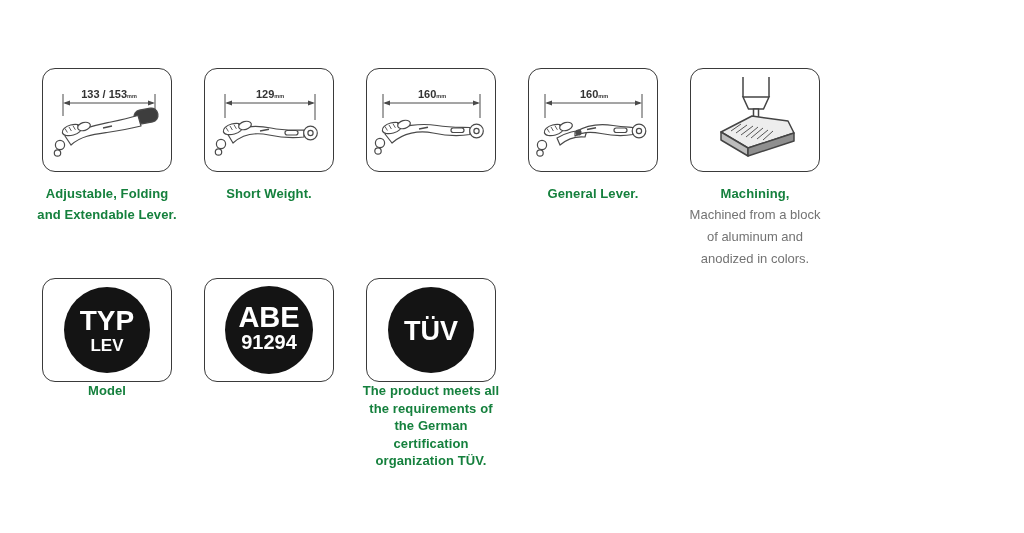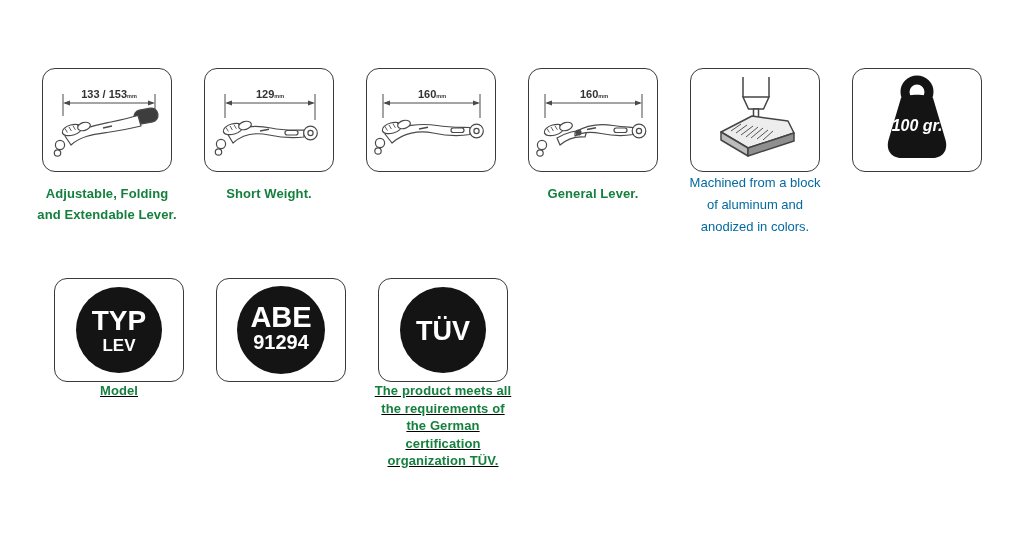--- a/index.html
+++ b/index.html
@@ -2,36 +2,36 @@
 <html><head>
 <meta charset="utf-8">
 <style>
   html,body{margin:0;padding:0;}
   body{
     width:1024px;height:533px;background:#ffffff;position:relative;overflow:hidden;
     font-family:"Liberation Sans", sans-serif;
   }
   .row{position:absolute;display:flex;gap:32px;}
   #row1{left:42px;top:68px;}
-  #row2{left:54px;top:278px;text-decoration:underline;}
+  #row2{left:42px;top:278px;}
   .card{width:130px;display:flex;flex-direction:column;align-items:center;}
   .icon-box{
     width:130px;height:104px;box-sizing:border-box;background:#ffffff;
     border:1.5px solid #3a3a3a;border-radius:13px;
     display:flex;align-items:center;justify-content:center;
   }
   .icon-box svg{display:block;}
   .caption{
     margin-top:11px;width:184px;text-align:center;
     font-weight:700;font-size:13px;line-height:21px;color:#15803d;
     white-space:pre-line;letter-spacing:.1px;
   }
   .caption-secondary{
     width:184px;text-align:center;font-weight:400;font-size:13px;line-height:22px;
-    color:#0369a1;white-space:pre-line;
+    color:#737373;white-space:pre-line;
   }
   #row2 .caption{line-height:17.5px;margin-top:0;}
   
   .dim{font-family:"Liberation Sans",sans-serif;font-weight:600;font-size:11px;fill:#333333;}
   .dim-unit{font-size:5.5px;}
   .badge-txt{font-family:"Liberation Sans",sans-serif;font-weight:700;fill:#ffffff;}
   .wt-label{font-family:"Liberation Sans",sans-serif;font-weight:700;font-style:italic;font-size:16px;fill:#ffffff;}
 </style>
 </head>
 <body>
@@ -166,33 +166,27 @@
           <line x1="40" y1="61" x2="50" y2="54"></line>
           <line x1="45" y1="63" x2="56" y2="55"></line>
           <line x1="50" y1="65" x2="62" y2="56"></line>
           <line x1="55" y1="67" x2="67" y2="57"></line>
           <line x1="60" y1="68" x2="72" y2="58"></line>
           <line x1="66" y1="69" x2="77" y2="60"></line>
           <line x1="72" y1="70" x2="82" y2="61"></line>
         </g>
       </svg>
     </div>
+    <div class="caption">Machining,</div>
     <div class="caption-secondary">Machined from a block
 of aluminum and
 anodized in colors.</div>
   </div>
 
   <div class="card">
-    <div class="icon-box">
-      <svg width="128" height="100" viewBox="0 0 128 100">
-        <circle cx="64" cy="22" r="12" fill="none" stroke="#141414" stroke-width="9"></circle>
-        <path d="M48,28 C54,23.5 74,23.5 80,28 L92.5,70 C95.5,81.5 88.5,88 79.5,88 L48.5,88 C39.5,88 32.5,81.5 35.5,70 Z" fill="#141414"></path>
-        <text class="wt-label" x="64" y="61" text-anchor="middle">100 gr.</text>
-      </svg>
-    </div>
   </div>
 
 </div>
 
 <div class="row" id="row2">
 
   <div class="card">
     <div class="icon-box">
       <svg width="128" height="100" viewBox="0 0 128 100">
         <circle cx="64" cy="50" r="43" fill="#141414"></circle>

